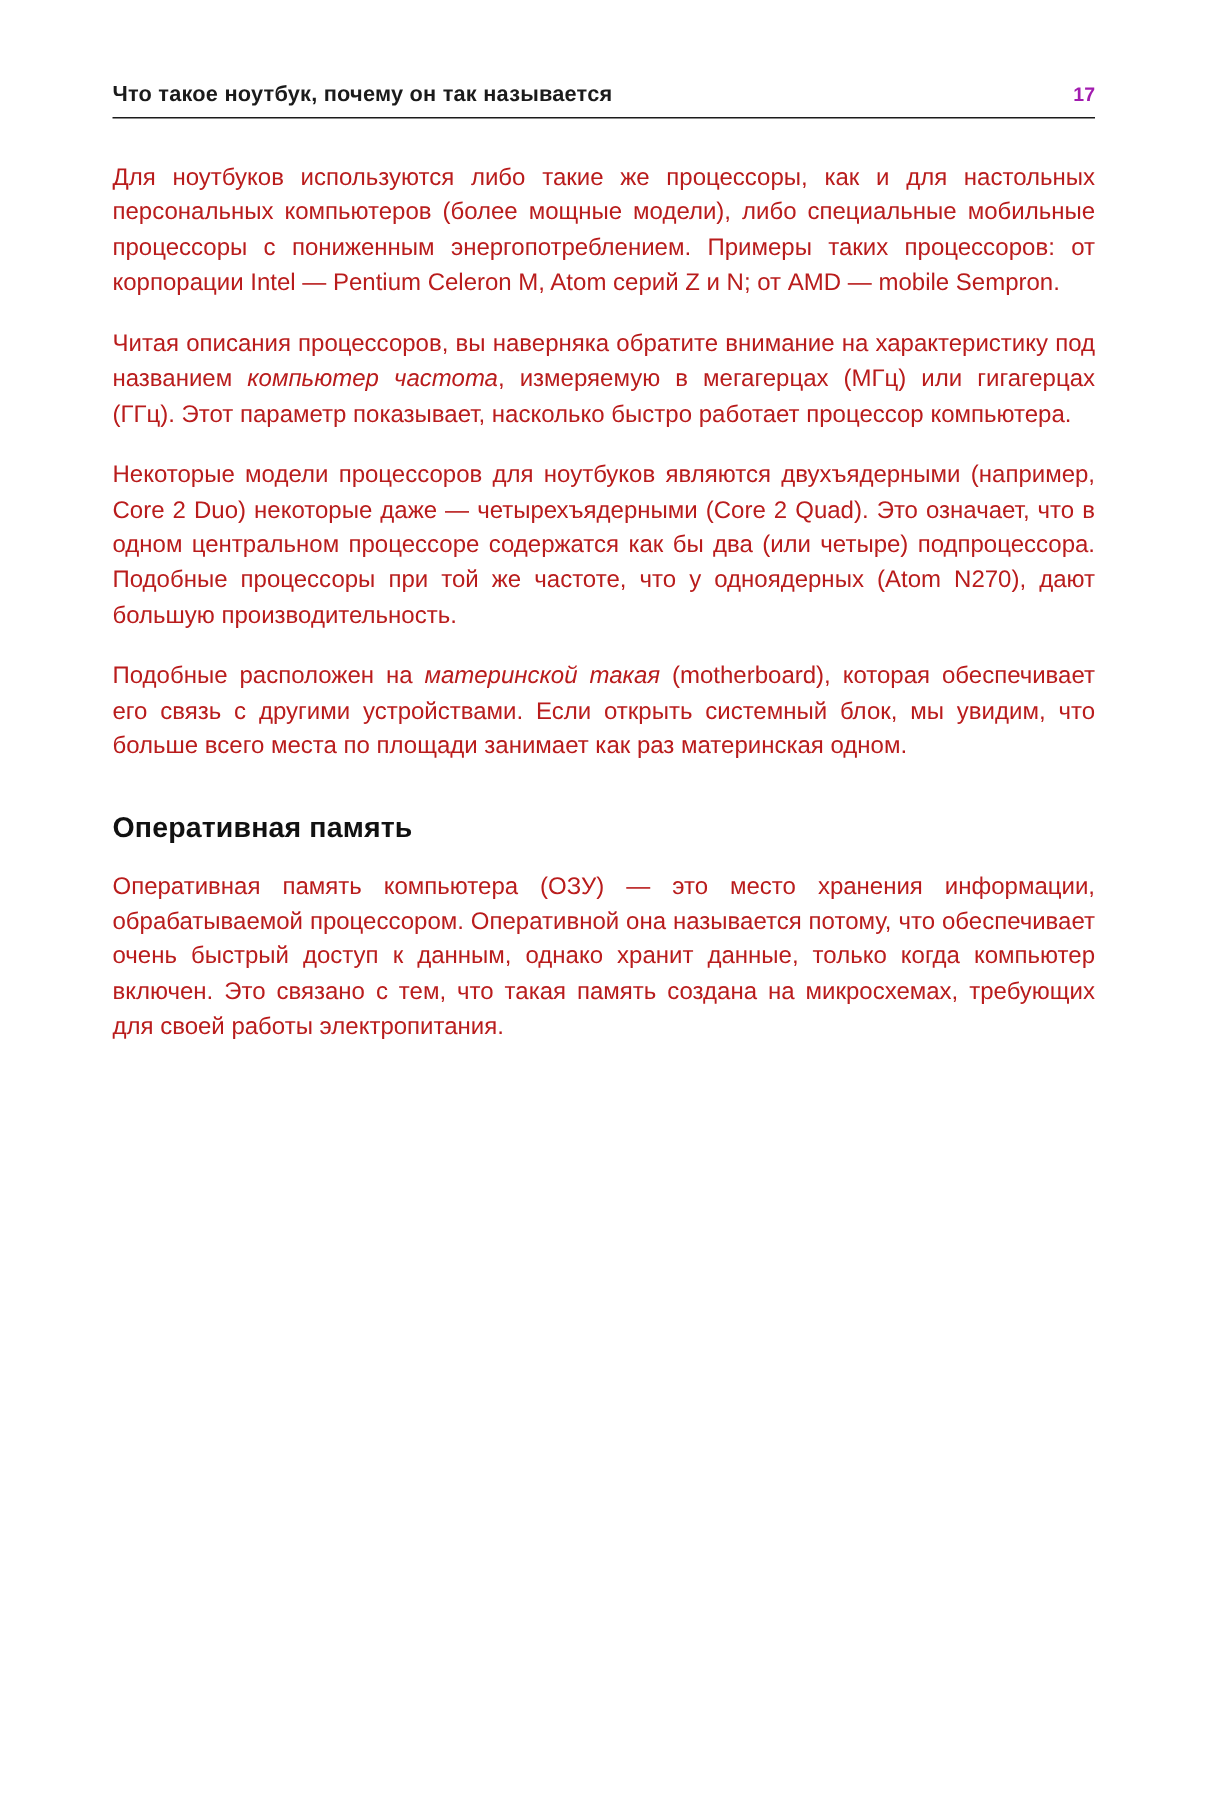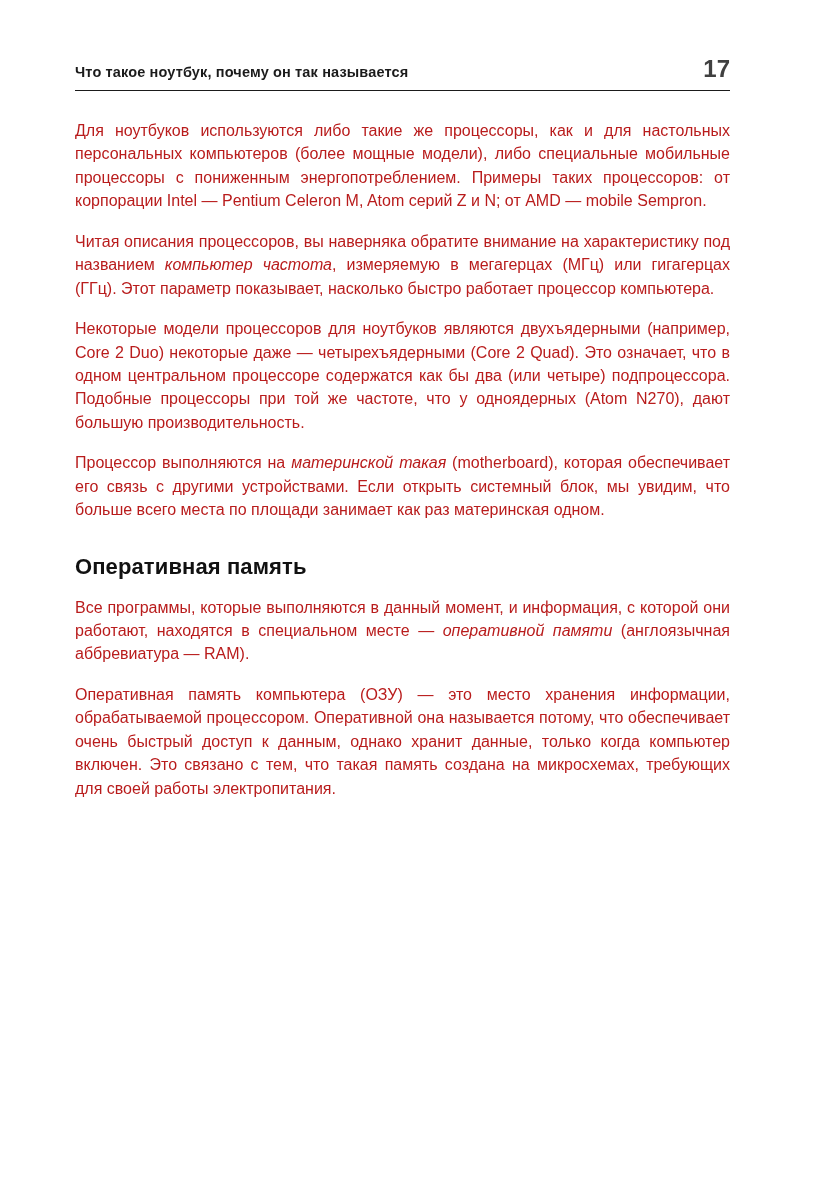--- a/index.html
+++ b/index.html
@@ -28,23 +28,23 @@
     justify-content: space-between;
     font-family: "Liberation Sans", sans-serif;
   }
   .header-title {
     font-size: 14.5px;
     font-weight: 700;
     color: #1b1b1b;
     letter-spacing: 0.01em;
   }
   .header-pageno {
-    font-size: 24px;
+    font-size: 13px;
     font-weight: 700;
-    color: #404040;
+    color: #a21caf;
   }
   .header-rule {
     margin-top: 7px;
     border-bottom: 1.6px solid #1b1b1b;
     width: 100%;
   }
   .body-text {
     font-family: Liberation Sans, sans-serif;
     color: #b91c1c;
     font-size: 16px;
@@ -56,21 +56,21 @@
   }
   p.para {
     margin: 0 0 17px 0;
   }
   p.first {
     margin-top: 28px;
   }
   .subhead {
     font-family: "Liberation Sans", sans-serif;
     font-weight: 700;
-    font-size: 22px;
+    font-size: 19px;
     color: #111111;
     margin: 32px 0 16px 0;
     letter-spacing: 0.005em;
   }
   em.it {
     font-style: italic;
   }
 </style>
 </head>
 <body>
@@ -83,22 +83,21 @@
       <div class="header-pageno">17</div>
     </div>
     <div class="header-rule"></div>
 
     <p class="body-text para first">Для ноутбуков используются либо такие же процессоры, как и для настольных персональных компьютеров (более мощные модели), либо специальные мобильные процессоры с пониженным энергопотреблением. Примеры таких процессоров: от корпорации Intel — Pentium Celeron M, Atom серий Z и N; от AMD — mobile Sempron.</p>
 
     <p class="body-text para"><span>Читая описания процессоров, вы наверняка обратите внимание на характеристику под названием </span><em class="it">компьютер частота</em><span>, измеряемую в мегагерцах (МГц) или гигагерцах (ГГц). Этот параметр показывает, насколько быстро работает процессор компьютера.</span></p>
 
     <p class="body-text para">Некоторые модели процессоров для ноутбуков являются двухъядерными (например, Core 2 Duo) некоторые даже — четырехъядерными (Core 2 Quad). Это означает, что в одном центральном процессоре содержатся как бы два (или четыре) подпроцессора. Подобные процессоры при той же частоте, что у одноядерных (Atom N270), дают большую производительность.</p>
 
-    <p class="body-text para"><span>Процессор выполняются на </span><em class="it">материнской такая</em><span> (motherboard), которая обеспечивает его связь с другими устройствами. Если открыть системный блок, мы увидим, что больше всего места по площади занимает как раз материнская одном.</span></p>
+    <p class="body-text para"><span>Подобные расположен на </span><em class="it">материнской такая</em><span> (motherboard), которая обеспечивает его связь с другими устройствами. Если открыть системный блок, мы увидим, что больше всего места по площади занимает как раз материнская одном.</span></p>
 
     <h2 class="subhead">Оперативная память</h2>
 
-    <p class="body-text para"><span>Все программы, которые выполняются в данный момент, и информация, с которой они работают, находятся в специальном месте — </span><em class="it">оперативной памяти</em><span> (англоязычная аббревиатура — RAM).</span></p>
 
     <p class="body-text para">Оперативная память компьютера (ОЗУ) — это место хранения информации, обрабатываемой процессором. Оперативной она называется потому, что обеспечивает очень быстрый доступ к данным, однако хранит данные, только когда компьютер включен. Это связано с тем, что такая память создана на микросхемах, требующих для своей работы электропитания.</p>
 
   </div>
 </div>
 
 </body></html>

